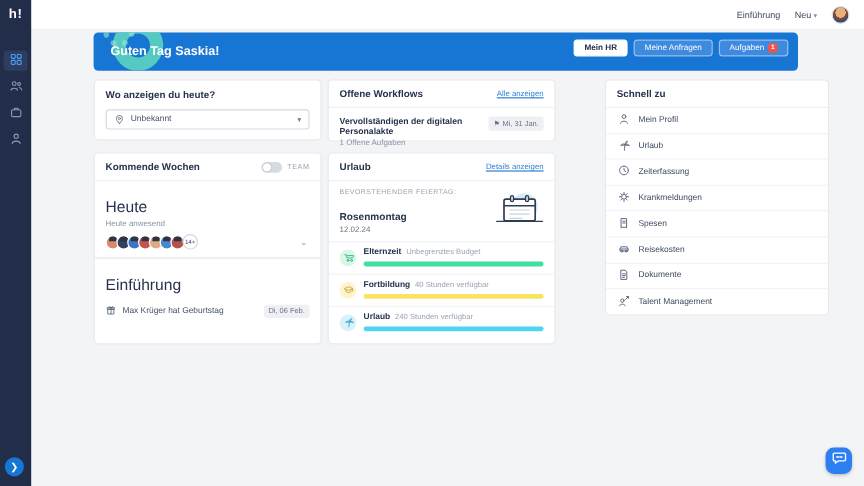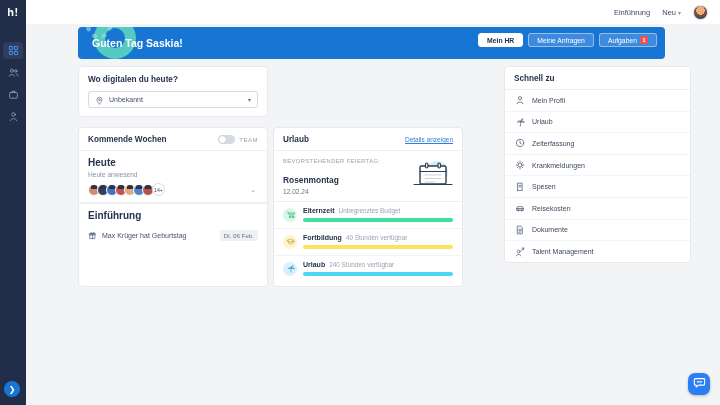--- a/index.html
+++ b/index.html
@@ -46,21 +46,21 @@
   .select .val { font-size:7px; color:#44506a; flex:1; }
   .select .chev { font-size:6px; color:#6b7482; }
 
   
   .upc-card { left:78px; top:127px; width:190px; height:160px; }
   .toggle-wrap { display:flex; align-items:center; gap:4px; }
   .toggle { width:17px; height:9px; background:#d6dae1; border-radius:5px; position:relative; cursor:pointer; }
   .toggle .knob { position:absolute; left:1px; top:1px; width:7px; height:7px; border-radius:50%; background:#fff; box-shadow:0 0 1px rgba(0,0,0,0.4); }
   .toggle-label { font-size:6px; color:#9aa3b2; letter-spacing:0.5px; }
   .upc-section { padding:6px 9px; }
-  .sec-title { font-size:10px; font-weight:bold; color:#25334d; }
+  .sec-title { font-size:13px; font-weight:normal; color:#25334d;margin-top:8px; }
   .sec-sub { font-size:6.6px; color:#8a94a6; margin-top:3px; }
   .avatar-row { display:flex; align-items:center; margin-top:5px; position:relative; }
   .avatar { width:12px; height:12px; border-radius:50%; border:1px solid #fff; margin-right:-3px; position:relative; }
   .avatar::after { content:""; position:absolute; left:2px; top:0px; width:6px; height:4px; border-radius:50% 50% 0 0; background:#2c3347; }
   .av1{background:#d98a6e;} .av2{background:#31405e;} .av3{background:#3f74c4;} .av4{background:#c4534d;}
   .av5{background:#e0a883;} .av6{background:#4a86cf;} .av7{background:#b5524c;}
   .overflow-badge { width:13px; height:13px; border-radius:50%; background:#fff; border:1px solid #d7dae1; font-size:5.2px; color:#44506a; display:flex; align-items:center; justify-content:center; margin-left:1px; z-index:2; }
   .row-chev { position:absolute; right:2px; top:3px; font-size:7px; color:#8a94a6; cursor:pointer; }
   .divider { border-top:1px solid #eef0f3; }
   .event-row { display:flex; align-items:center; gap:5px; margin-top:5px; }
@@ -175,21 +175,21 @@
           <span>Meine Anfragen</span>
         </div>
       <div class="bbtn">
           <span>Aufgaben</span>
           <span class="task-badge">1</span>
         </div>
     </div>
   </div>
 
   <div class="card loc-card">
-    <div class="loc-title">Wo digitalen du heute?</div>
+    <div class="loc-title">Wo anzeigen du heute?</div>
     <div class="select">
       <span>
         <svg width="9" height="9" viewBox="0 0 12 12" style="stroke:#6b7482">
             <path d="M6 10.6S2.6 7.4 2.6 5a3.4 3.4 0 1 1 6.8 0C9.4 7.4 6 10.6 6 10.6z"></path>
             <circle cx="6" cy="5" r="1.2"></circle>
           </svg>
       </span>
       <span class="val">Unbekannt</span>
       <span class="chev">▾</span>
     </div>
@@ -232,20 +232,33 @@
               <path d="M6 3.3v6.9"></path>
               <path d="M6 3.2C5 1.6 3.4 1.8 3.4 2.7S5 3.4 6 3.2zm0 0c1-1.6 2.6-1.4 2.6-.5S7 3.4 6 3.2z"></path>
             </svg>
         </span>
         <span class="event-text">Max Krüger hat Geburtstag</span>
         <span class="date-badge">Di, 06 Feb.</span>
       </div>
     </div>
   </div>
 
+  <div class="card wf-card">
+    <div class="card-head">
+      <span class="card-title">Offene Workflows</span>
+      <span class="card-link">Alle anzeigen</span>
+    </div>
+    <div class="wf-item">
+      <div class="wf-text">
+        <div class="wf-title">Vervollständigen der digitalen Personalakte</div>
+        <div class="wf-sub">1 Offene Aufgaben</div>
+      </div>
+      <span class="wf-badge"><span class="flag">⚑</span><span>Mi, 31 Jan.</span></span>
+    </div>
+  </div>
 
   <div class="card vac-card">
     <div class="card-head">
       <span class="card-title">Urlaub</span>
       <span class="card-link">Details anzeigen</span>
     </div>
     <div class="holiday">
       <div class="hol-label">BEVORSTEHENDER FEIERTAG:</div>
       <div class="hol-name">Rosenmontag</div>
       <div class="hol-date">12.02.24</div>

